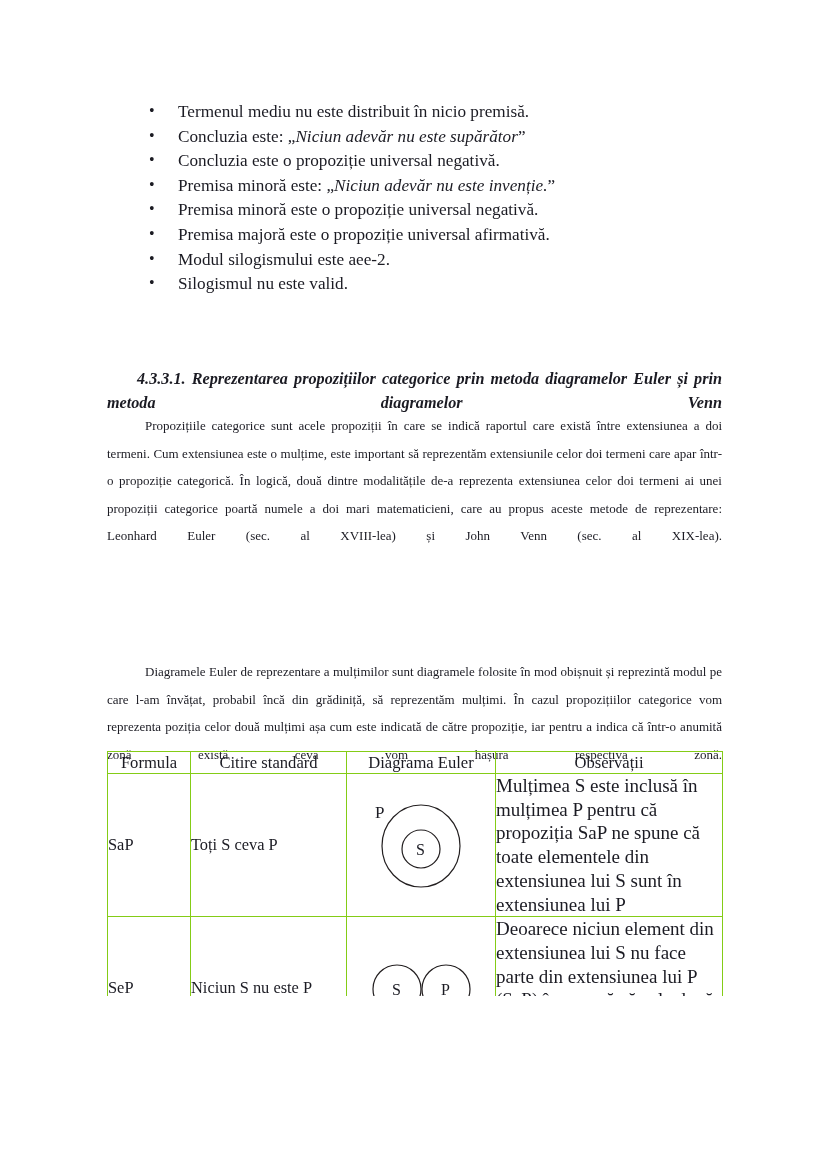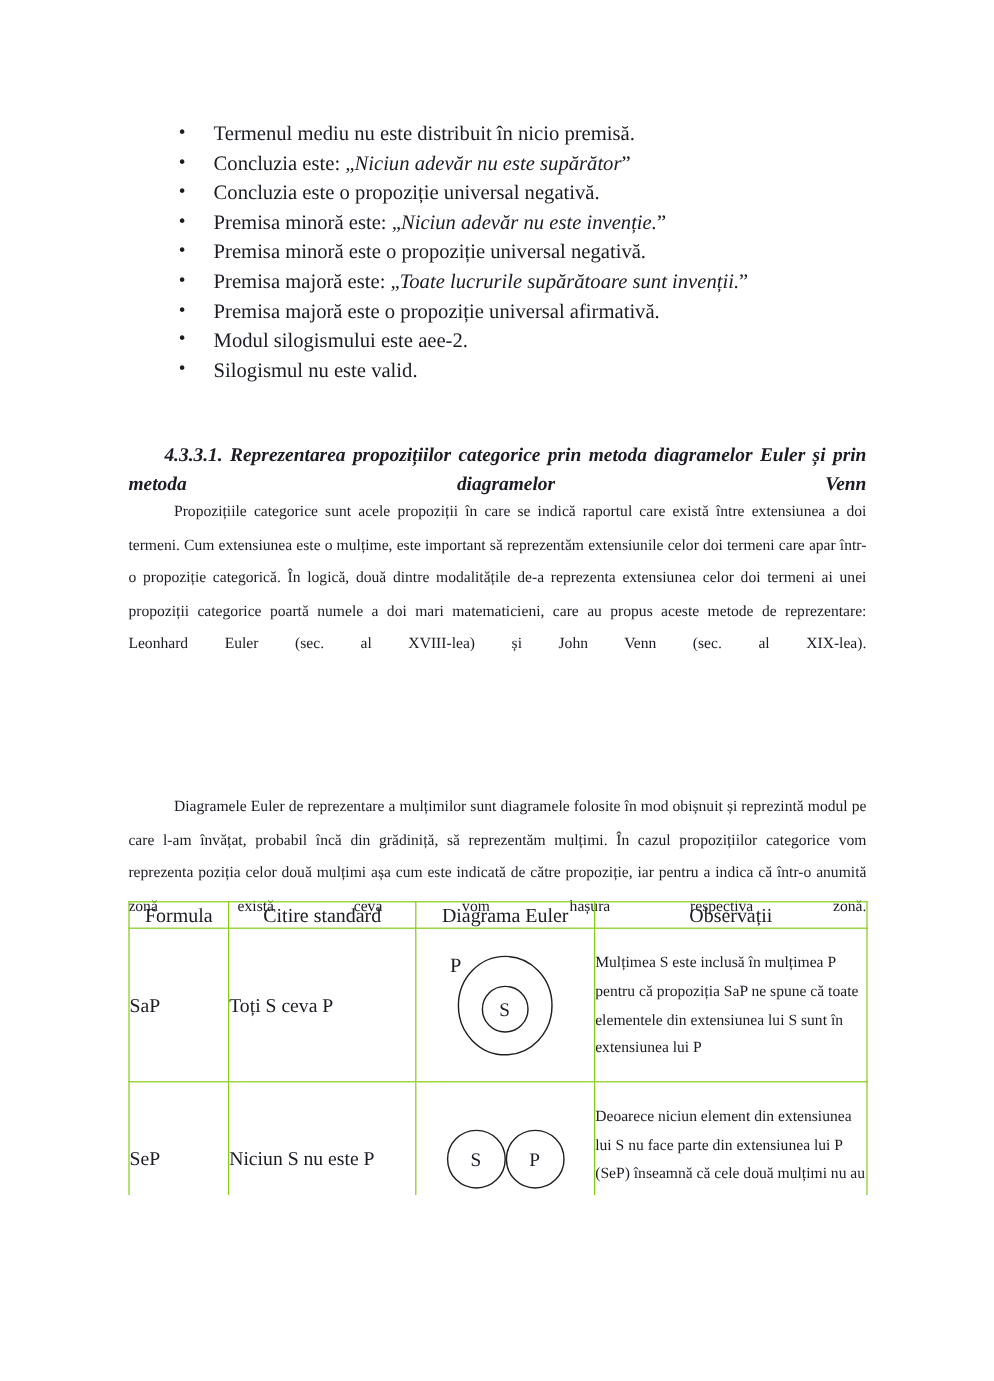--- a/index.html
+++ b/index.html
@@ -128,21 +128,21 @@
     padding-left: 13px;
   }
   .cell-diagram {
     text-align: center;
     vertical-align: middle;
   }
   .cell-observ {
     padding: 4px 6px 4px 8px;
     vertical-align: top;
     line-height: 23.7px;
-    font-size: 13px;
+    font-size: 19px;
   }
 
   
   .diagram-wrap {
     position: relative;
     width: 135px;
     height: 105px;
     margin: 0 auto;
   }
   .diagram-wrap svg { display: block; }
@@ -183,21 +183,20 @@
 <body>
 
 <div class="page">
 
   <ul class="bullet-list">
     <li class="bullet-item"><span>Termenul mediu nu este distribuit în nicio premisă.</span></li>
     <li class="bullet-item"><span>Concluzia este: „</span><i>Niciun adevăr nu este supărător</i><span>”</span></li>
     <li class="bullet-item"><span>Concluzia este o propoziție universal negativă.</span></li>
     <li class="bullet-item"><span>Premisa minoră este: „</span><i>Niciun adevăr nu este invenție.</i><span>”</span></li>
     <li class="bullet-item"><span>Premisa minoră este o propoziție universal negativă.</span></li>
-    <li class="bullet-item"><span>Premisa majoră este: „</span><i>Toate lucrurile supărătoare sunt invenții.</i><span>”</span></li>
     <li class="bullet-item"><span>Premisa majoră este o propoziție universal afirmativă.</span></li>
     <li class="bullet-item"><span>Modul silogismului este aee-2.</span></li>
     <li class="bullet-item"><span>Silogismul nu este valid.</span></li>
   </ul>
 
   <div class="section-heading"><span>4.3.3.1. Reprezentarea propozițiilor categorice prin metoda diagramelor Euler și prin metoda diagramelor Venn</span></div>
 
   <div class="para para-1">Propozițiile categorice sunt acele propoziții în care se indică raportul care există între extensiunea a doi termeni. Cum extensiunea este o mulțime, este important să reprezentăm extensiunile celor doi termeni care apar într-o propoziție categorică. În logică, două dintre modalitățile de-a reprezenta extensiunea celor doi termeni ai unei propoziții categorice poartă numele a doi mari matematicieni, care au propus aceste metode de reprezentare: Leonhard Euler (sec. al XVIII-lea) și John Venn (sec. al XIX-lea).</div>
   <div class="para para-2">Diagramele Euler de reprezentare a mulțimilor sunt diagramele folosite în mod obișnuit și reprezintă modul pe care l-am învățat, probabil încă din grădiniță, să reprezentăm mulțimi. În cazul propozițiilor categorice vom reprezenta poziția celor două mulțimi așa cum este indicată de către propoziție, iar pentru a indica că într-o anumită zonă există ceva vom hașura respectiva zonă.</div>
 

